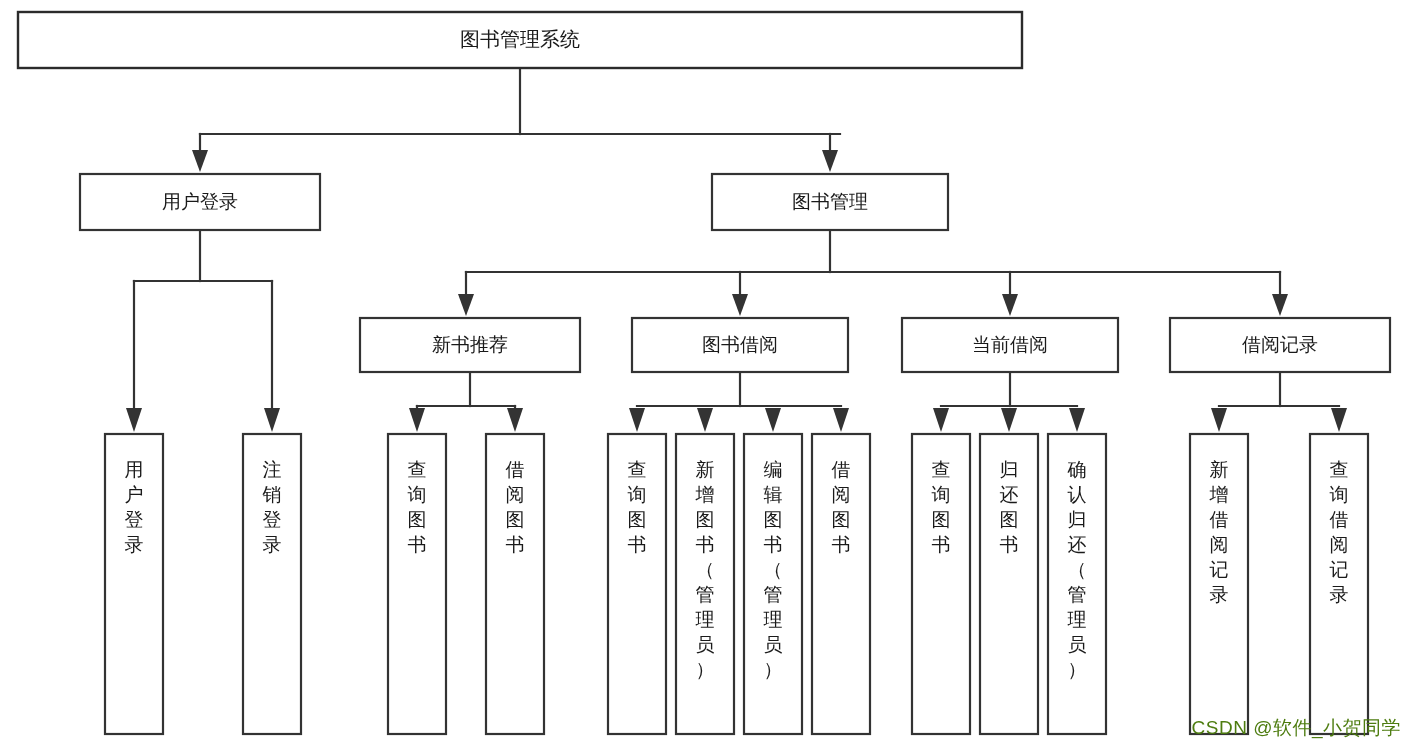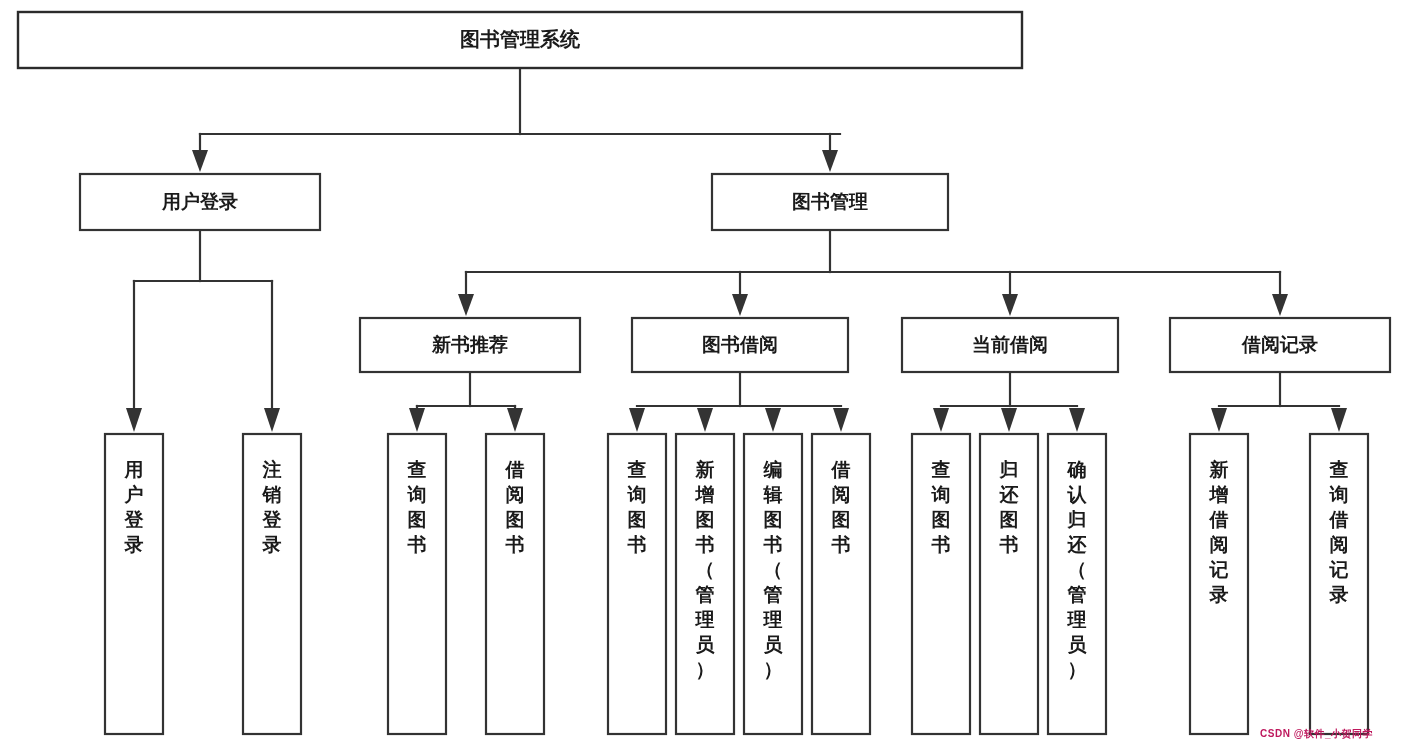--- a/index.html
+++ b/index.html
@@ -12,21 +12,20 @@
     height: 747px;
     font-family: "Liberation Sans", "DejaVu Sans", sans-serif;
     overflow: hidden;
     position: relative;
   }
   #diagram-root {
     position: absolute;
     left: 0; top: 0;
     width: 1405px;
     height: 747px;
-    font-weight: bold;
   }
   svg.flow { display: block; }
 
   .node-rect {
     fill: #ffffff;
     stroke: #333333;
     stroke-width: 2.2;
   }
   .node-rect-root {
     fill: #ffffff;
@@ -58,25 +57,25 @@
     dominant-baseline: middle;
   }
   .node-label-v {
     font-family: "Liberation Sans", "DejaVu Sans", sans-serif;
     font-size: 19px;
     fill: #1a1a1a;
     text-anchor: middle;
   }
   .watermark {
     position: absolute;
-    right: 32px;
+    right: 4px;
     bottom: 6px;
     font-family: "Liberation Sans", "DejaVu Sans", sans-serif;
-    font-size: 10px;
-    color: #be185d;
+    font-size: 19px;
+    color: #4d7c0f;
     letter-spacing: 0.5px;
     white-space: nowrap;
     user-select: none;
   }
 </style>
 </head>
 <body>
 
 <div id="diagram-root">
   <svg class="flow" width="1405" height="747" viewBox="0 0 1405 747" xmlns="http://www.w3.org/2000/svg">

